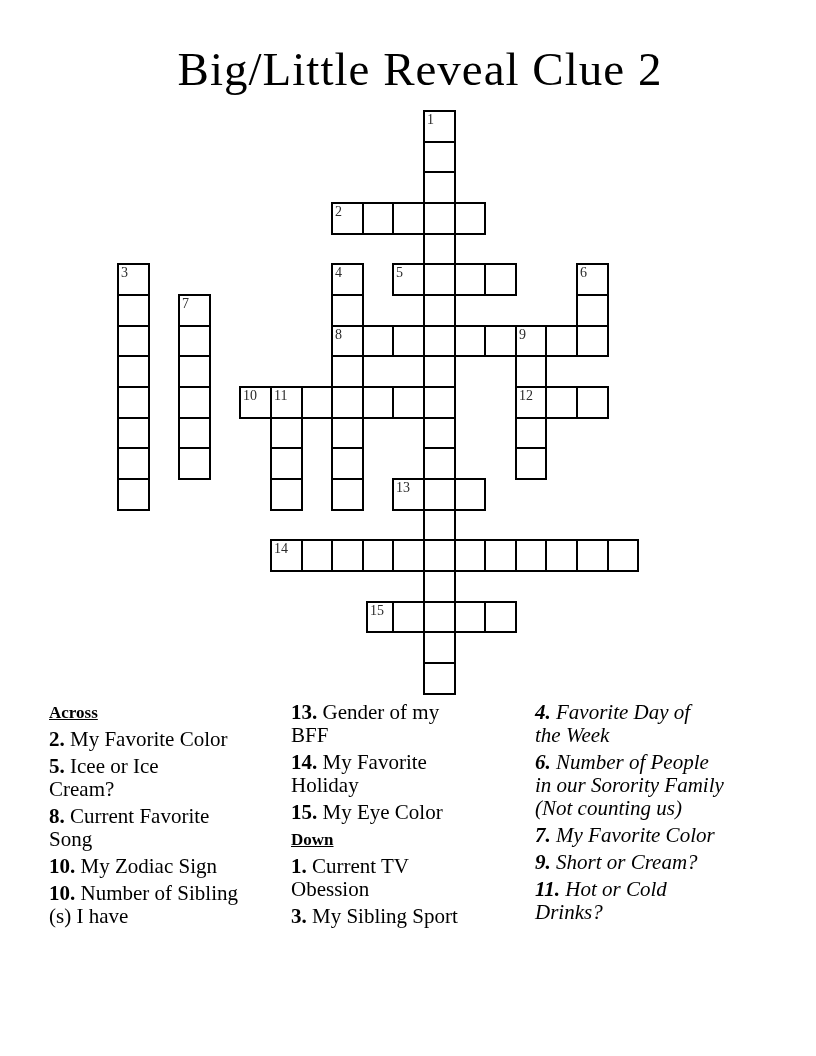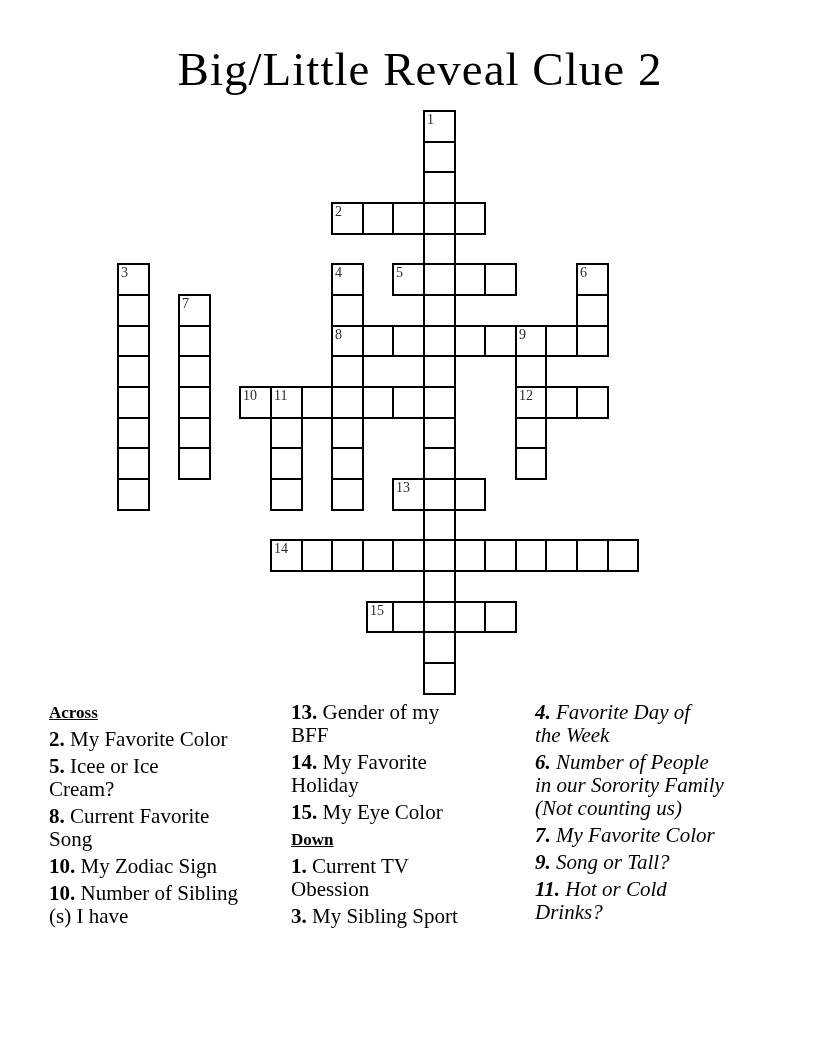--- a/index.html
+++ b/index.html
@@ -229,18 +229,18 @@
 Obession</span></div>
         <div class="clue"><b>3.</b><span> My Sibling Sport</span></div>
       </div>
     <div class="clue-col c2">
         <div class="clue"><b>4.</b><span> Favorite Day of
 the Week</span></div>
         <div class="clue"><b>6.</b><span> Number of People
 in our Sorority Family
 (Not counting us)</span></div>
         <div class="clue"><b>7.</b><span> My Favorite Color</span></div>
-        <div class="clue"><b>9.</b><span> Song or Tall?</span></div>
+        <div class="clue"><b>9.</b><span> Short or Cream?</span></div>
         <div class="clue"><b>11.</b><span> Hot or Cold
 Drinks?</span></div>
       </div>
   </div>
 </div>
 
 </body></html>

